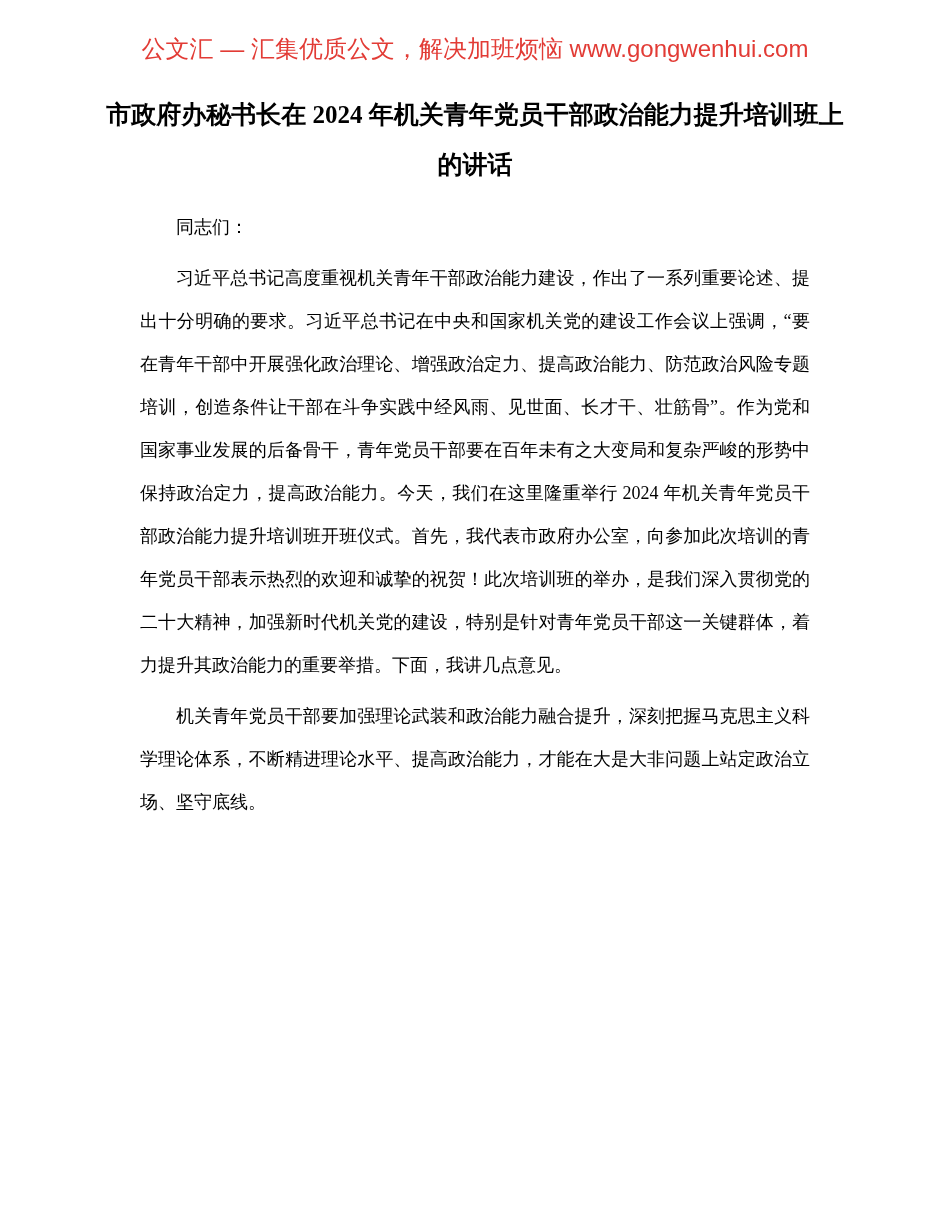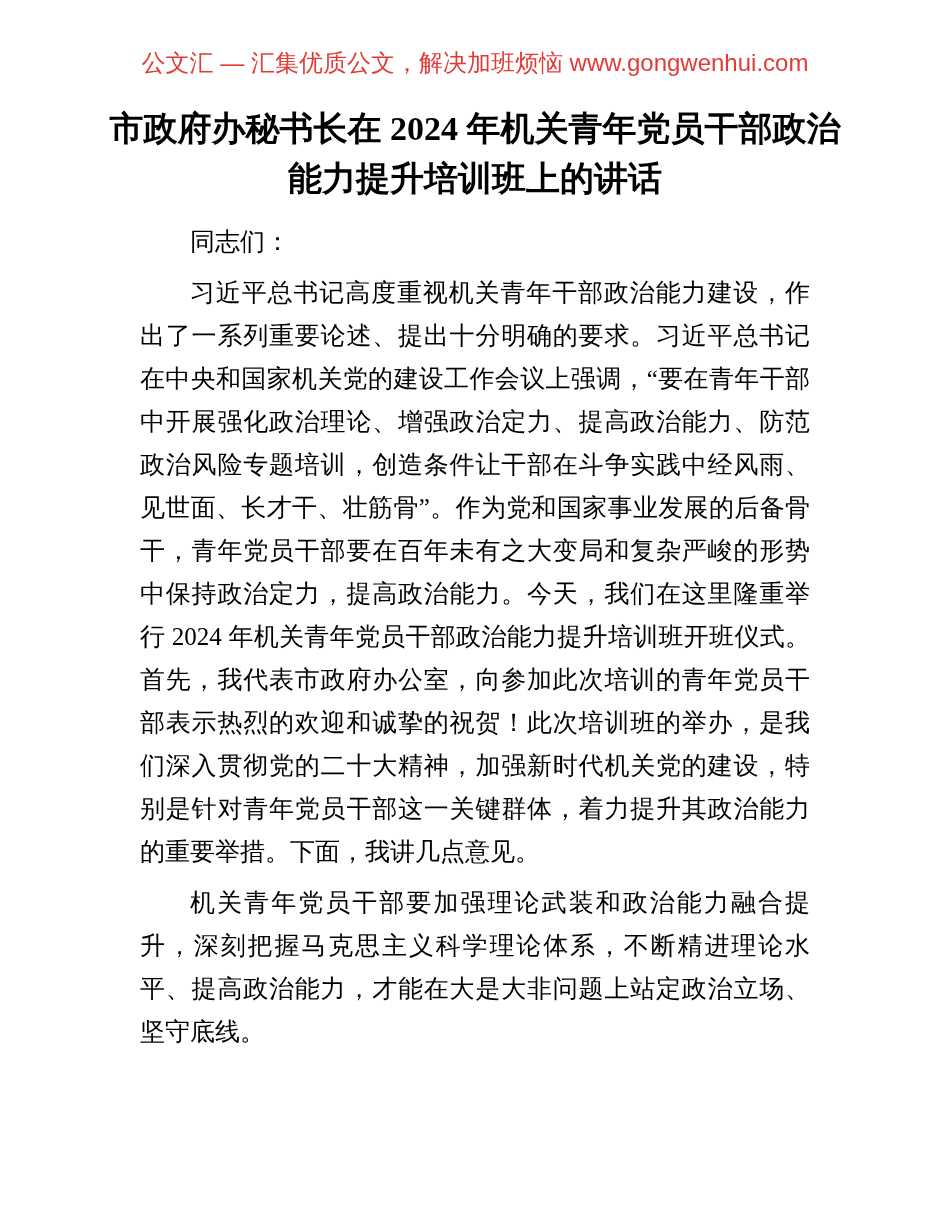--- a/index.html
+++ b/index.html
@@ -11,42 +11,42 @@
     width: 950px;
     height: 1230px;
     font-family: "Liberation Serif", "DejaVu Serif", serif;
     color: #000000;
     overflow: hidden;
   }
   .page {
     box-sizing: border-box;
     width: 950px;
     height: 1230px;
-    padding: 46px 140px 0 140px;
+    padding: 32px 140px 0 140px;
     background: #ffffff;
   }
   .watermark {
     text-align: center;
     font-size: 24px;
     line-height: 34px;
     color: #e23b35;
     margin: 0 -40px 24px -40px;
     white-space: nowrap;
     font-family: "Liberation Sans", "DejaVu Sans", sans-serif;
   }
   .doc-title {
-    font-size: 34px;
+    font-size: 25px;
     font-weight: 600;
     line-height: 50px;
     text-align: center;
     color: #000000;
     margin: 0 -45px 16px -45px;
   }
   .doc-body p {
-    font-size: 25px;
+    font-size: 18px;
     line-height: 43px;
     text-align: justify;
     text-indent: 2em;
     margin: 0 0 8px 0;
   }
   .doc-body p.section-heading {
     font-weight: normal;
   }
 </style>
 </head>

